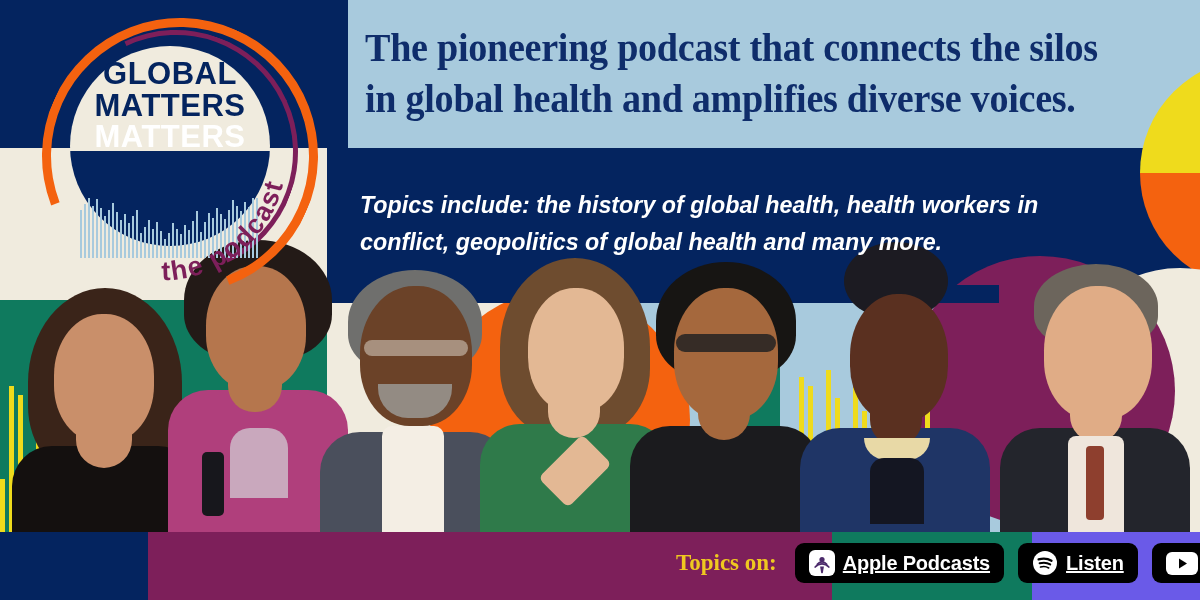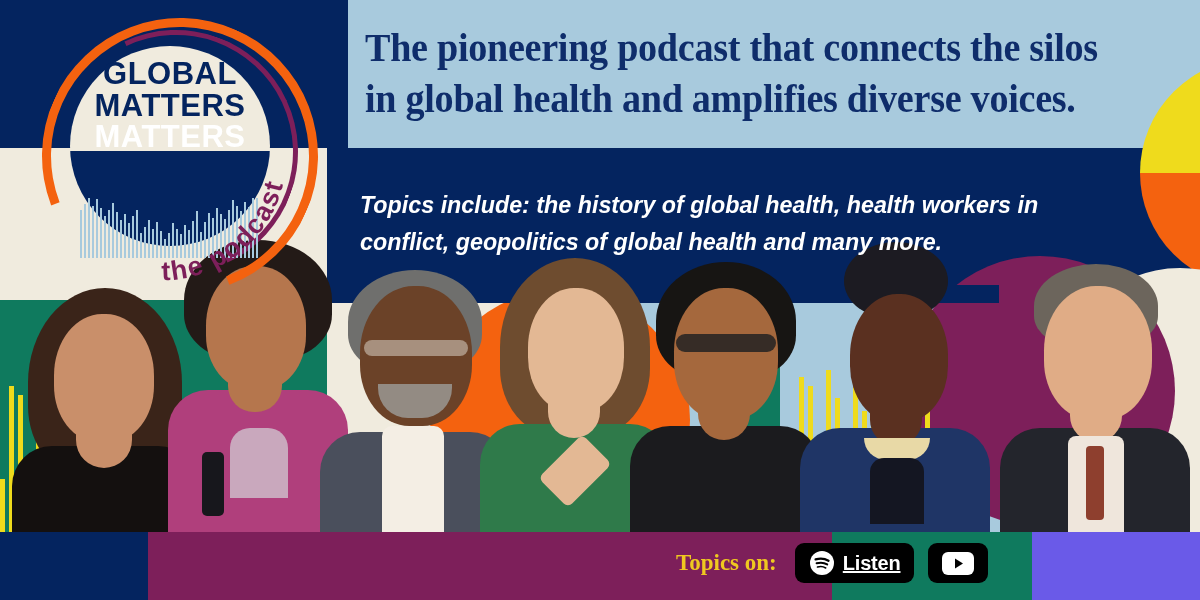--- a/index.html
+++ b/index.html
@@ -337,20 +337,32 @@
   <div id="bottom-bar">
     <div id="bar-navy"></div>
     <div id="bar-purple"></div>
     <div id="bar-teal"></div>
     <div id="bar-violet"></div>
   </div>
 
   <div id="listen-row">
     <div id="listen-label">Topics on:</div>
 
+    <a class="badge" id="badge-apple" href="#">
+      <span class="badge-icon">
+        <svg width="26" height="26" viewBox="0 0 26 26">
+          <rect x="0" y="0" width="26" height="26" rx="6" fill="#ffffff"></rect>
+          <circle cx="13" cy="9.6" r="2.6" fill="#4b2a6b"></circle>
+          <path d="M8.3 14.2a6 6 0 0 1 9.4 0" stroke="#4b2a6b" stroke-width="1.7" fill="none" stroke-linecap="round"></path>
+          <path d="M6.2 17a9 9 0 0 1 13.6 0" stroke="#4b2a6b" stroke-width="1.7" fill="none" stroke-linecap="round"></path>
+          <path d="M11.1 16.6h3.8l-1 6.1a.95.95 0 0 1-1.8 0z" fill="#4b2a6b"></path>
+        </svg>
+      </span>
+      <span class="badge-label">Apple Podcasts</span>
+    </a>
 
     <a class="badge" id="badge-spotify" href="#">
       <span class="badge-icon">
         <svg width="26" height="26" viewBox="0 0 26 26">
           <circle cx="13" cy="13" r="12" fill="#ffffff"></circle>
           <path d="M6.6 9.4c4.3-1.3 9.2-.9 12.9 1.3" stroke="#000" stroke-width="2.3" fill="none" stroke-linecap="round"></path>
           <path d="M7.6 13.3c3.6-1 7.6-.7 10.6 1.1" stroke="#000" stroke-width="2" fill="none" stroke-linecap="round"></path>
           <path d="M8.5 17c2.8-.8 5.9-.5 8.2.9" stroke="#000" stroke-width="1.7" fill="none" stroke-linecap="round"></path>
         </svg>
       </span>

